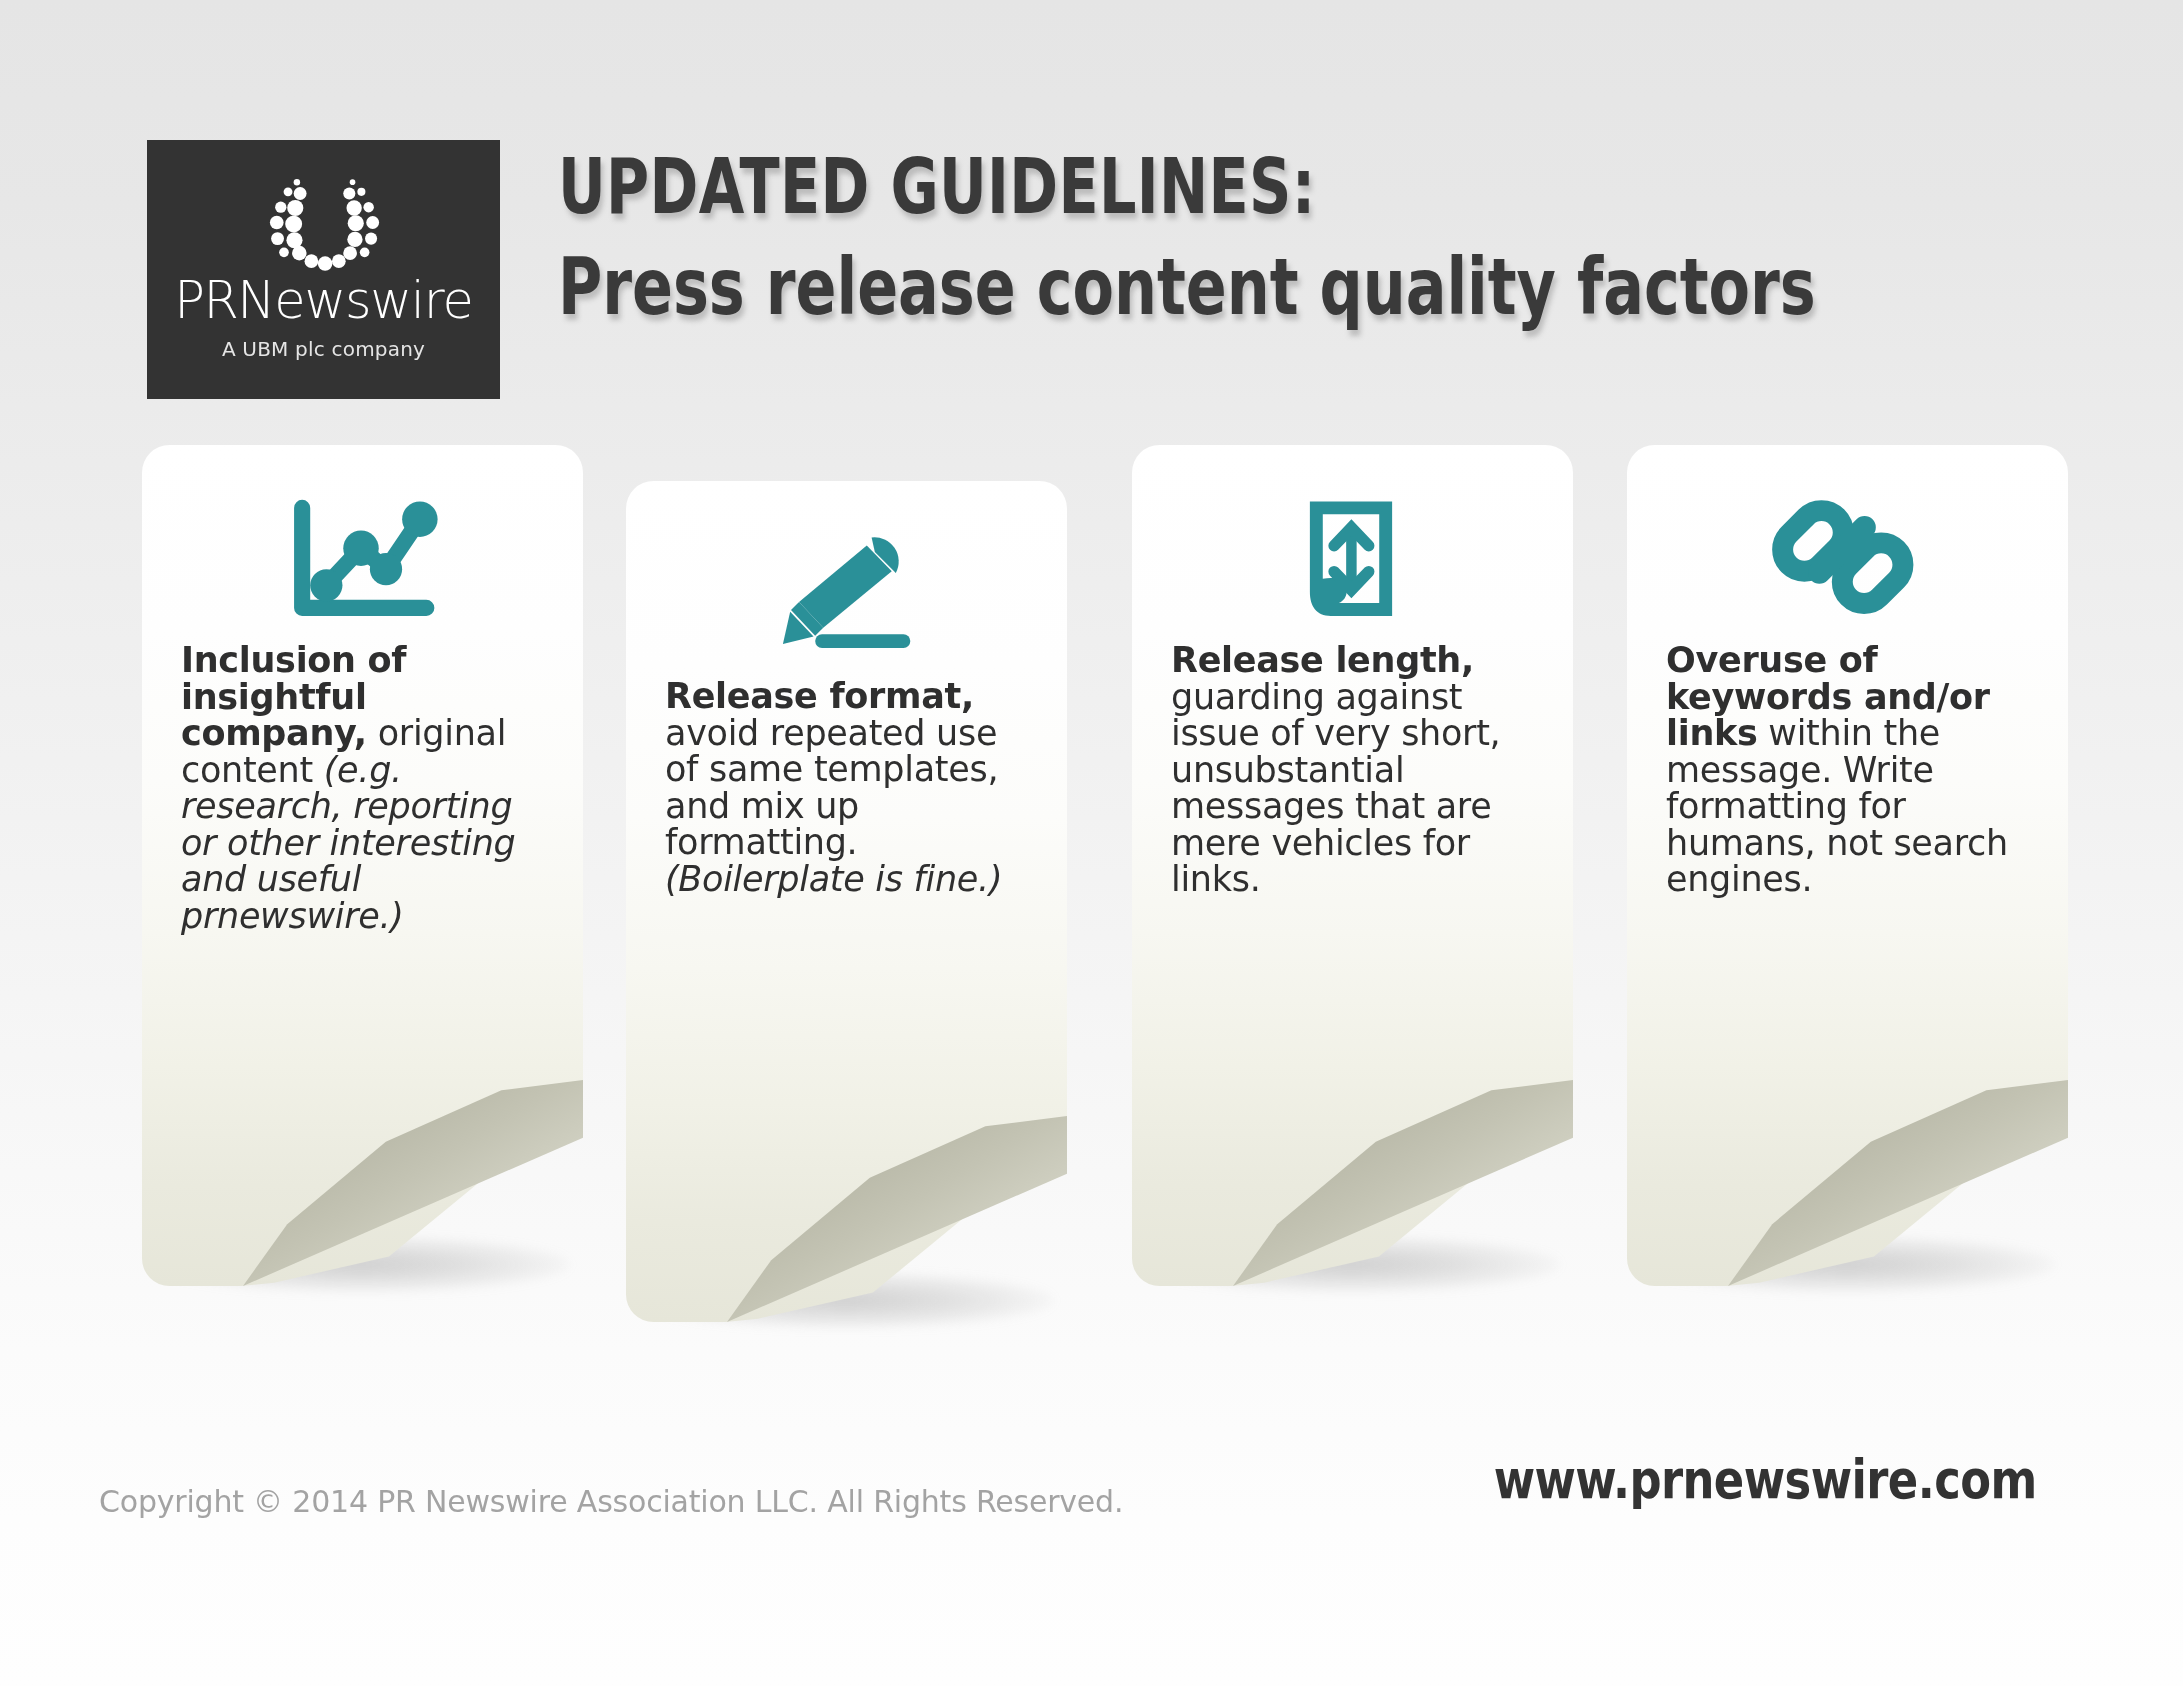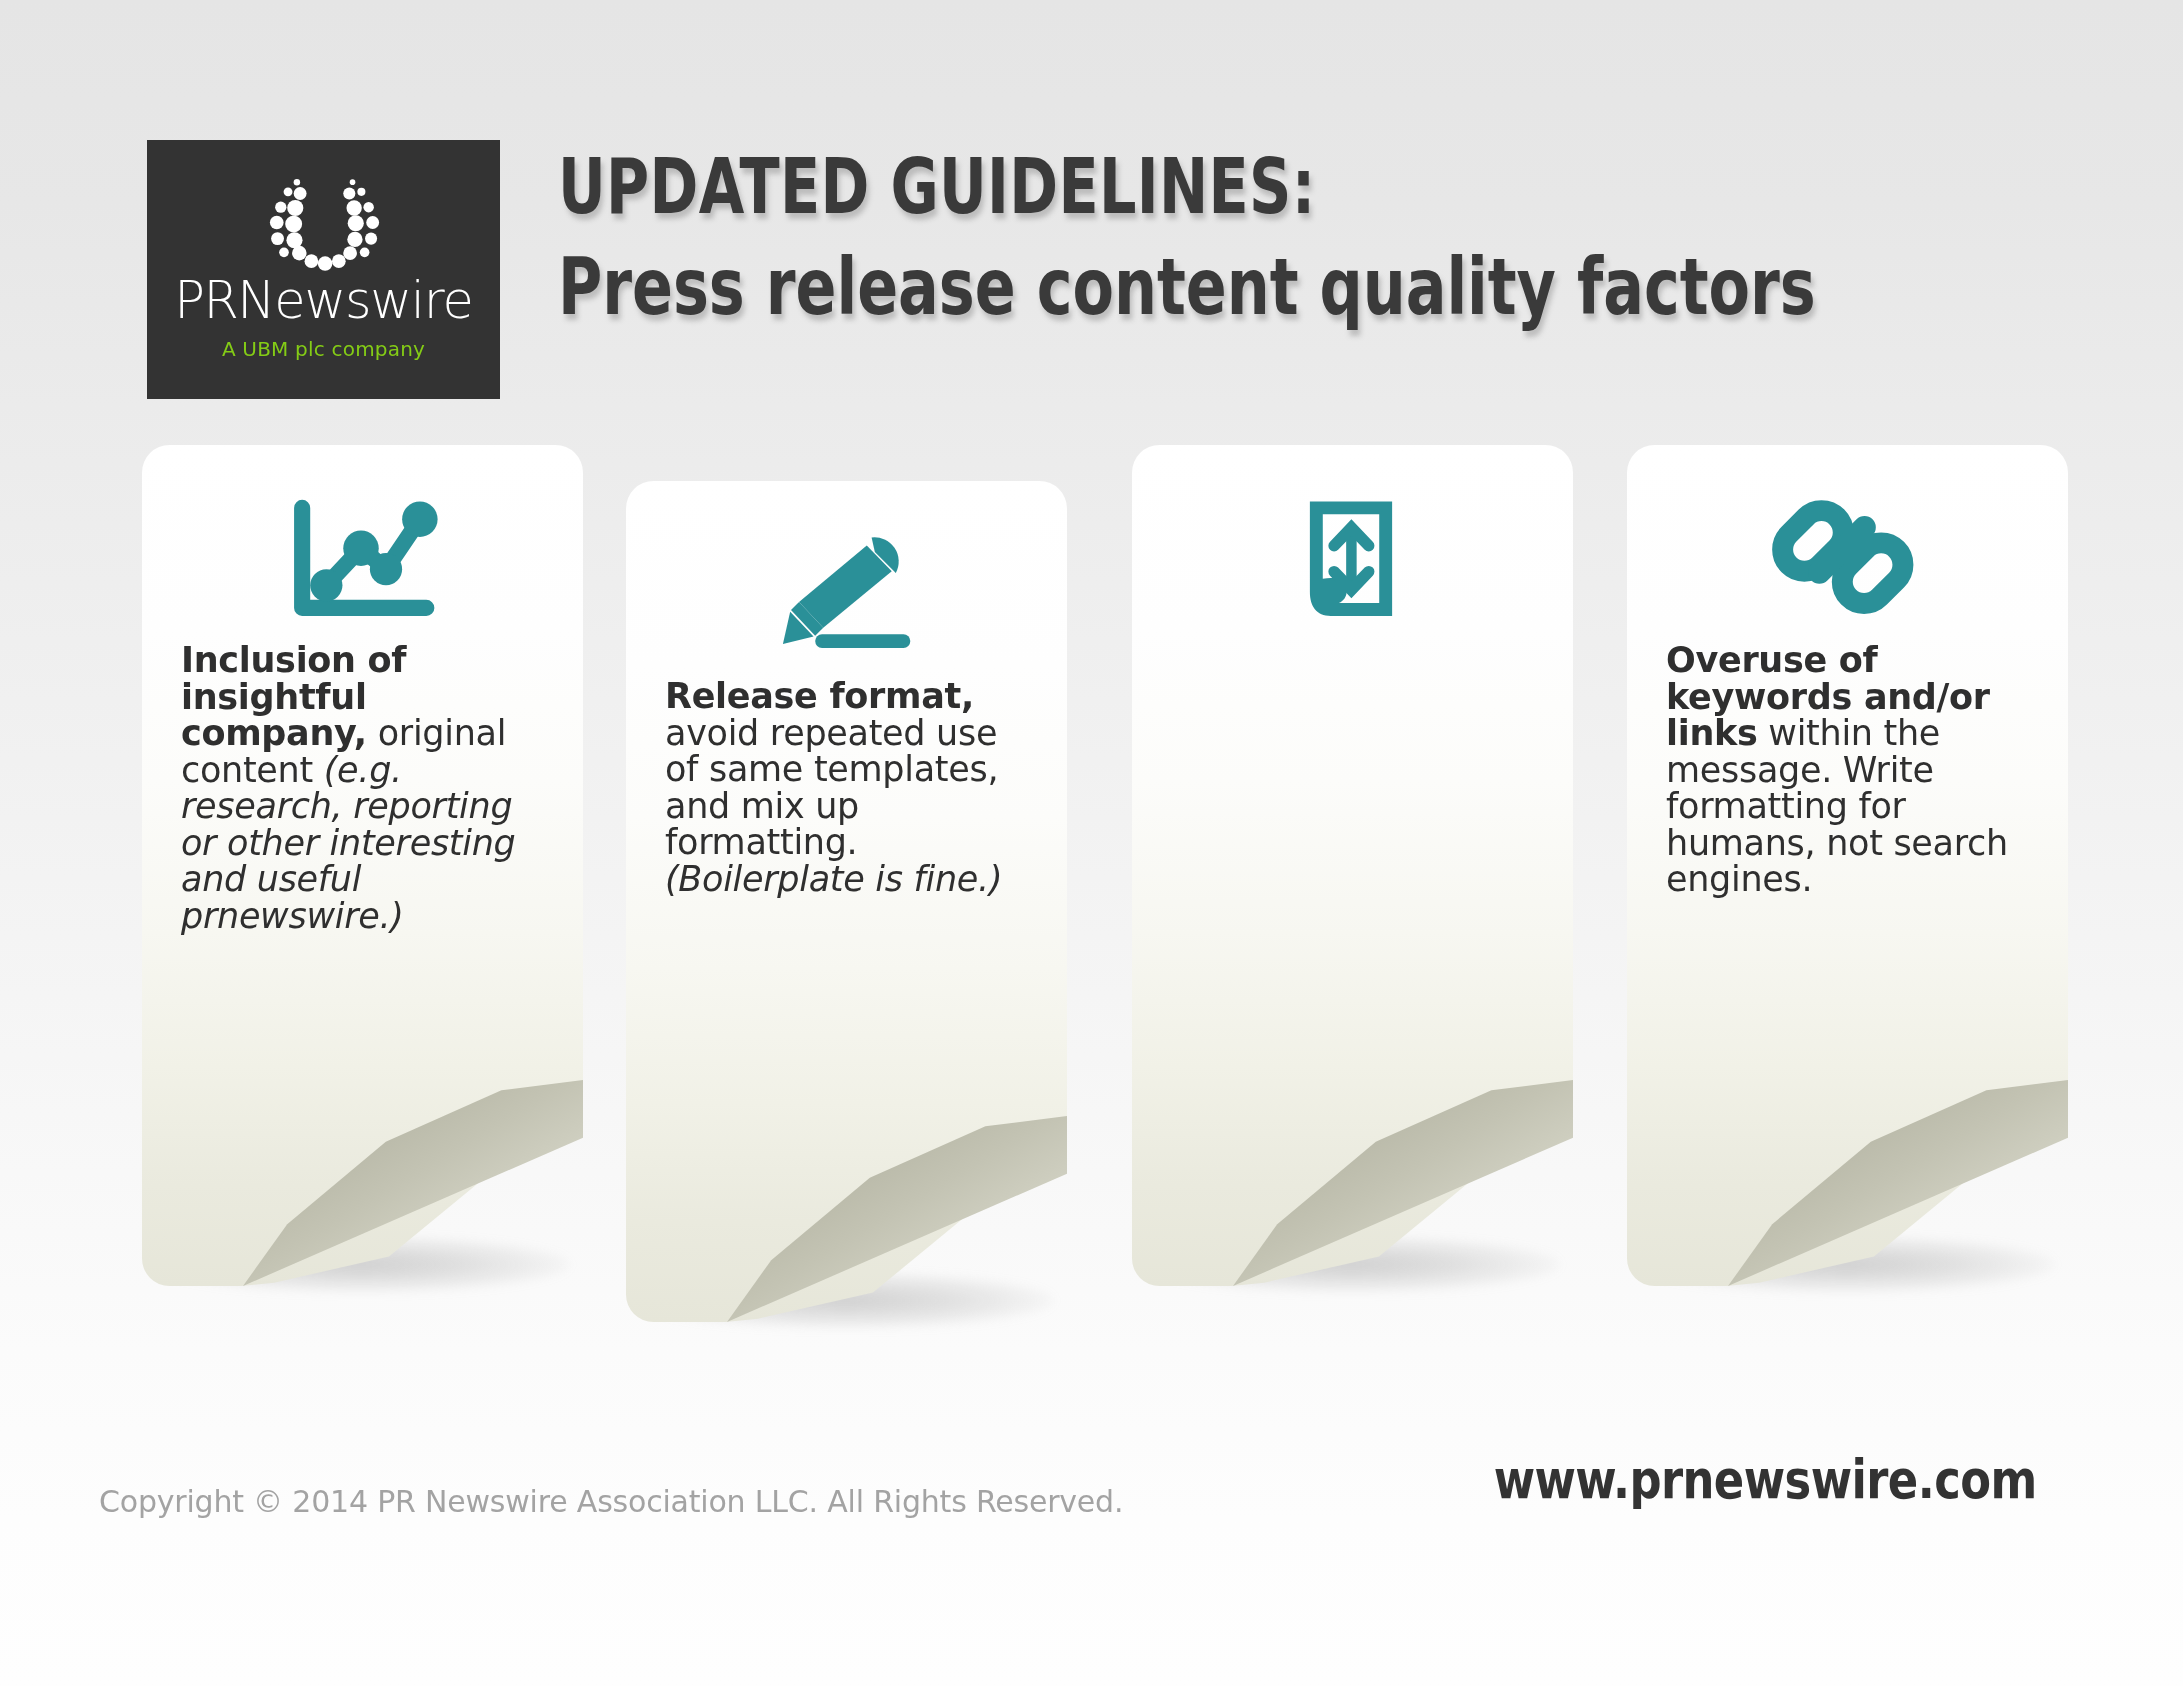--- a/index.html
+++ b/index.html
@@ -72,21 +72,21 @@
     line-height: 1;
     white-space: nowrap;
   }
   #logo-wordmark .pr { letter-spacing: -1.6px; }
 
   #logo-tagline {
     margin-top: 11.3px;
     font-family: "DejaVu Sans", "Liberation Sans", sans-serif;
     font-size: 20px;
     font-weight: 400;
-    color: #84cc16;
+    color: #e5e5e5;
     letter-spacing: 0.2px;
     white-space: nowrap;
   }
 
   #headline {
     position: absolute;
     left: 558px;
     top: 147px;
     width: 1536px;
   }
@@ -373,20 +373,23 @@
                        M60 24 L60 104
                        C74 101 84 104 88 112
                        C92 122 88 130 80 134 L130 134 L130 24 Z" fill-rule="evenodd"></path>
 
               <rect x="89" y="40" width="13" height="72" rx="2"></rect>
               <path d="M95.5 30 L122 58 a7 7 0 0 1 -10 10 L95.5 51 L79 68 a7 7 0 0 1 -10 -10 Z"></path>
               <path d="M95.5 128 L122 100 a7 7 0 0 0 -10 -10 L95.5 107 L79 90 a7 7 0 0 0 -10 10 Z"></path>
             </g>
           </svg>
         </div>
+        <div class="card-text">
+          <span class="b">Release length,</span><span class="n"> guarding against issue of very short, unsubstantial messages that are mere vehicles for links.</span><span class="i"></span>
+        </div>
       </div>
     </div>
 
     <div class="card c3">
       <div class="card-shadow"></div>
       <div class="card-sheet"></div>
       <div class="card-curl"></div>
       <div class="card-inner">
         <div class="card-icon">
           <svg width="154" height="129" viewBox="0 0 190 160">

